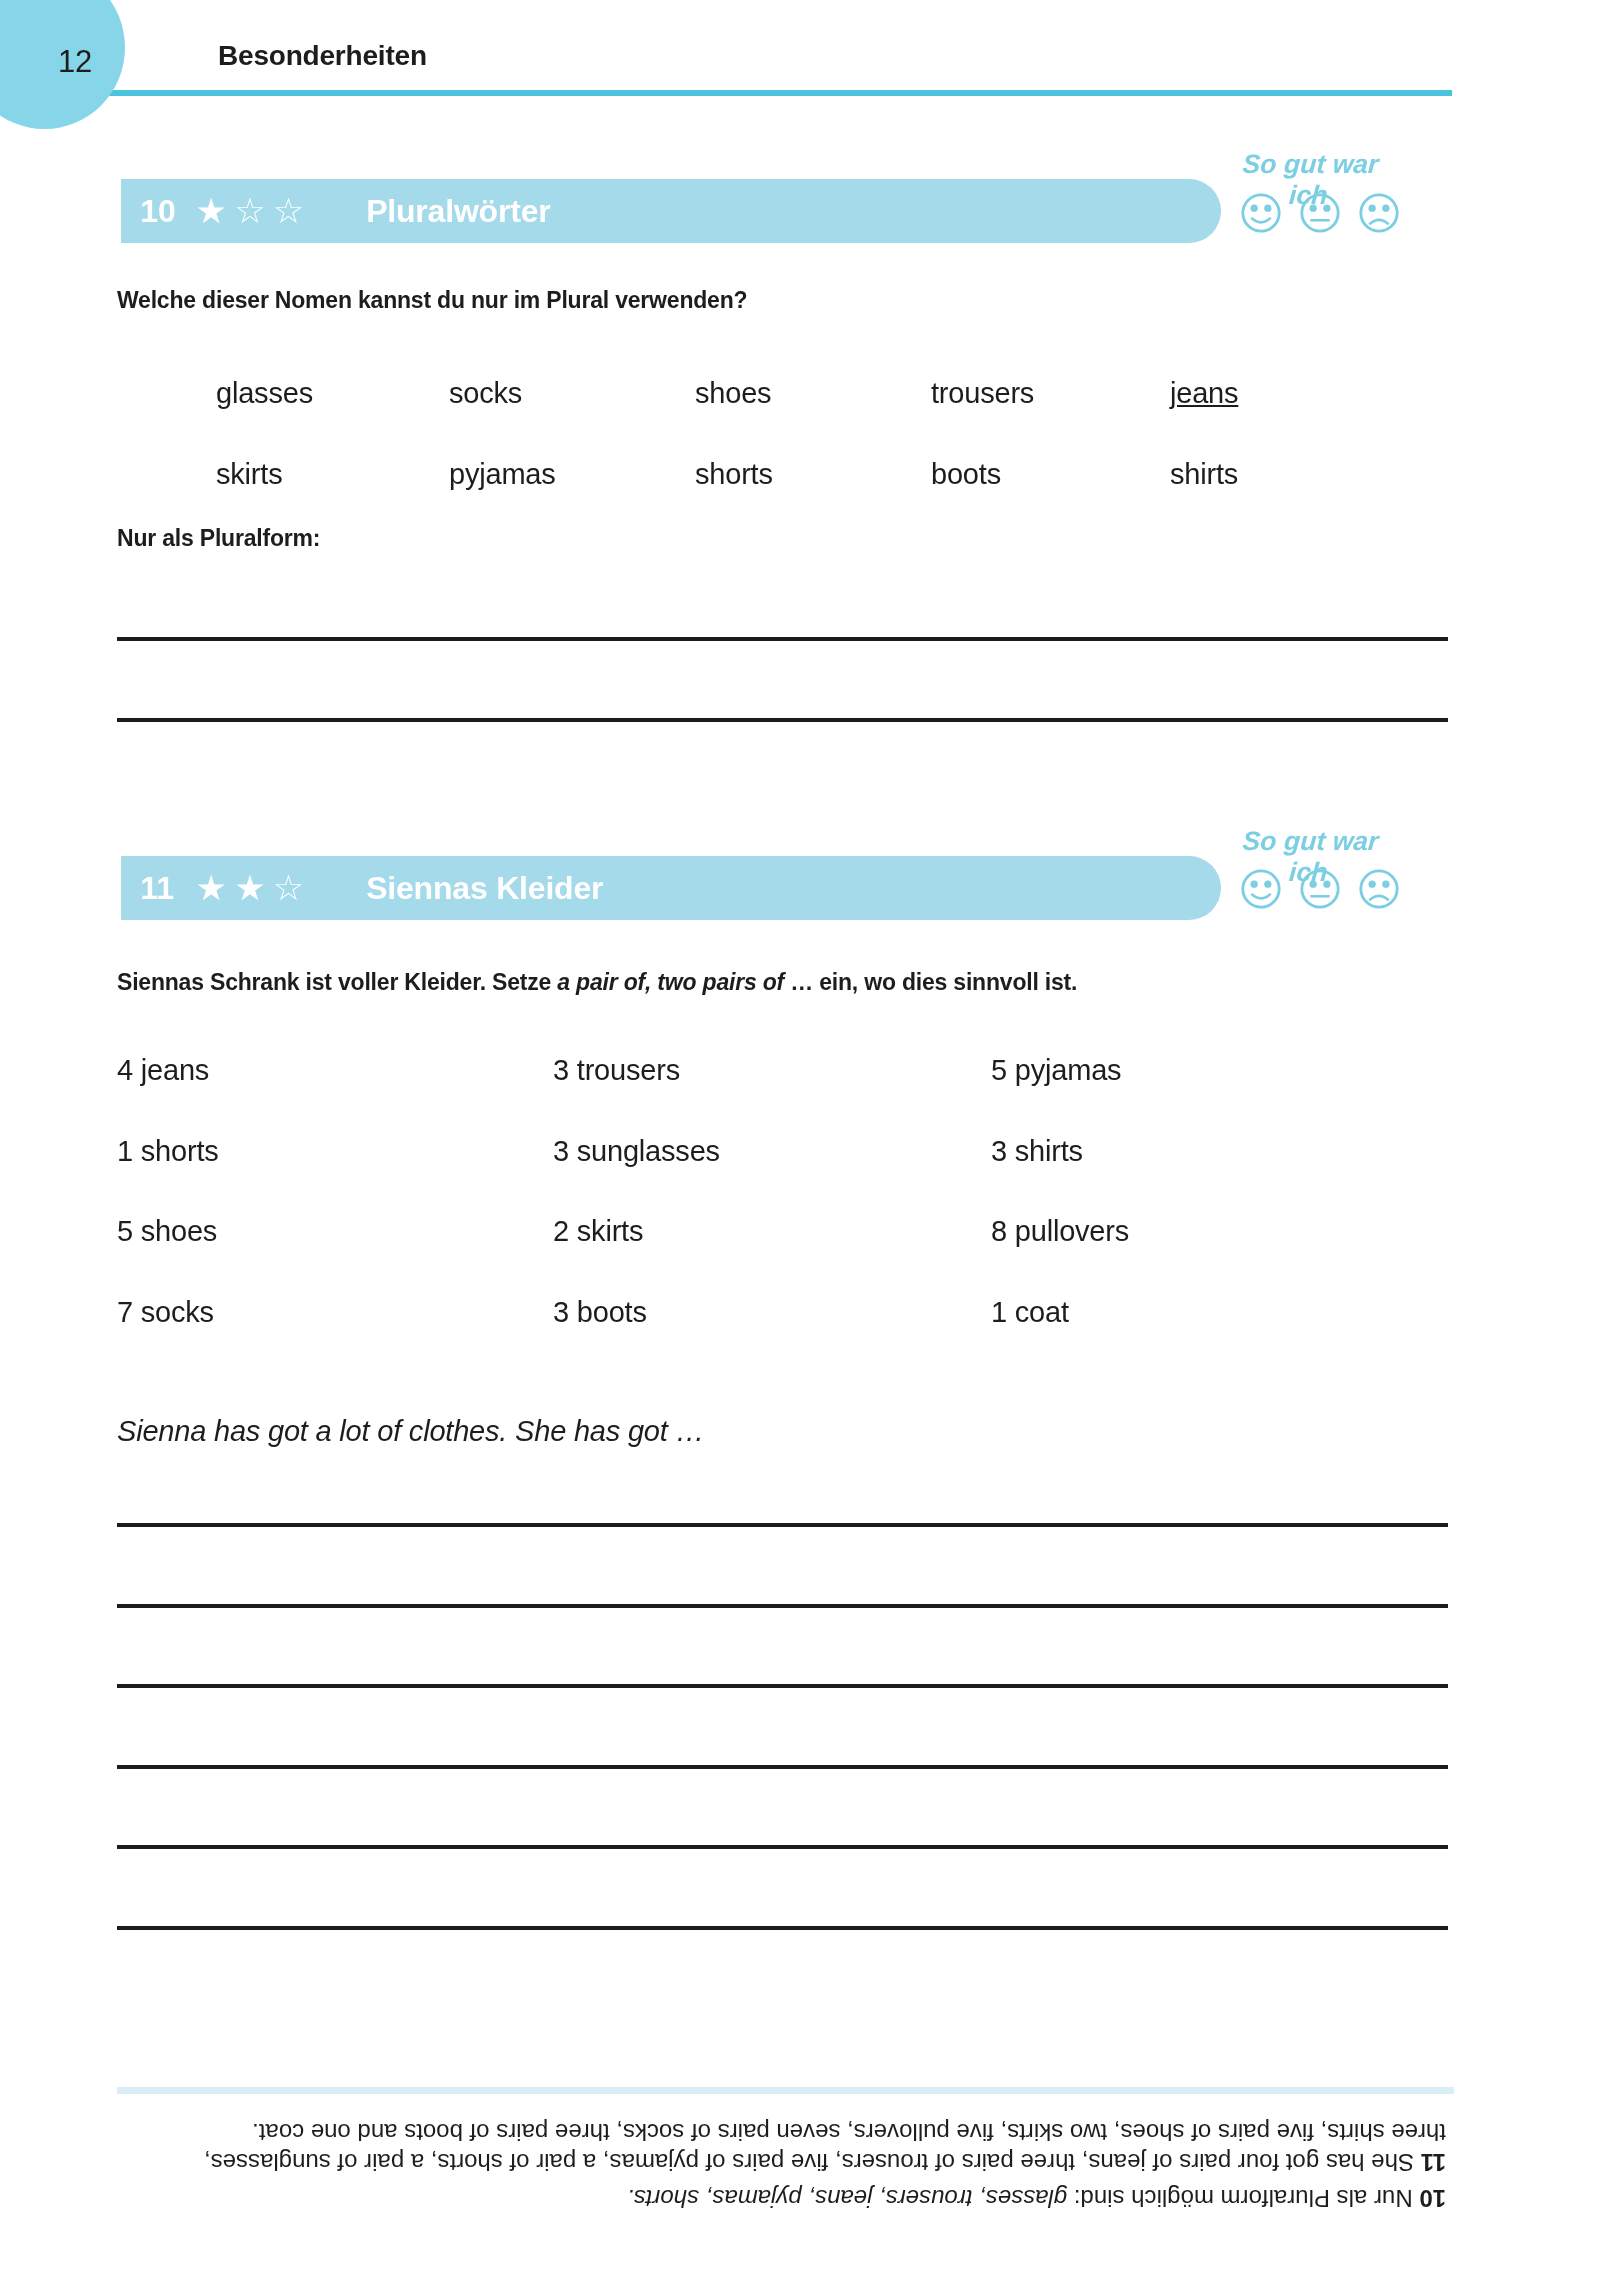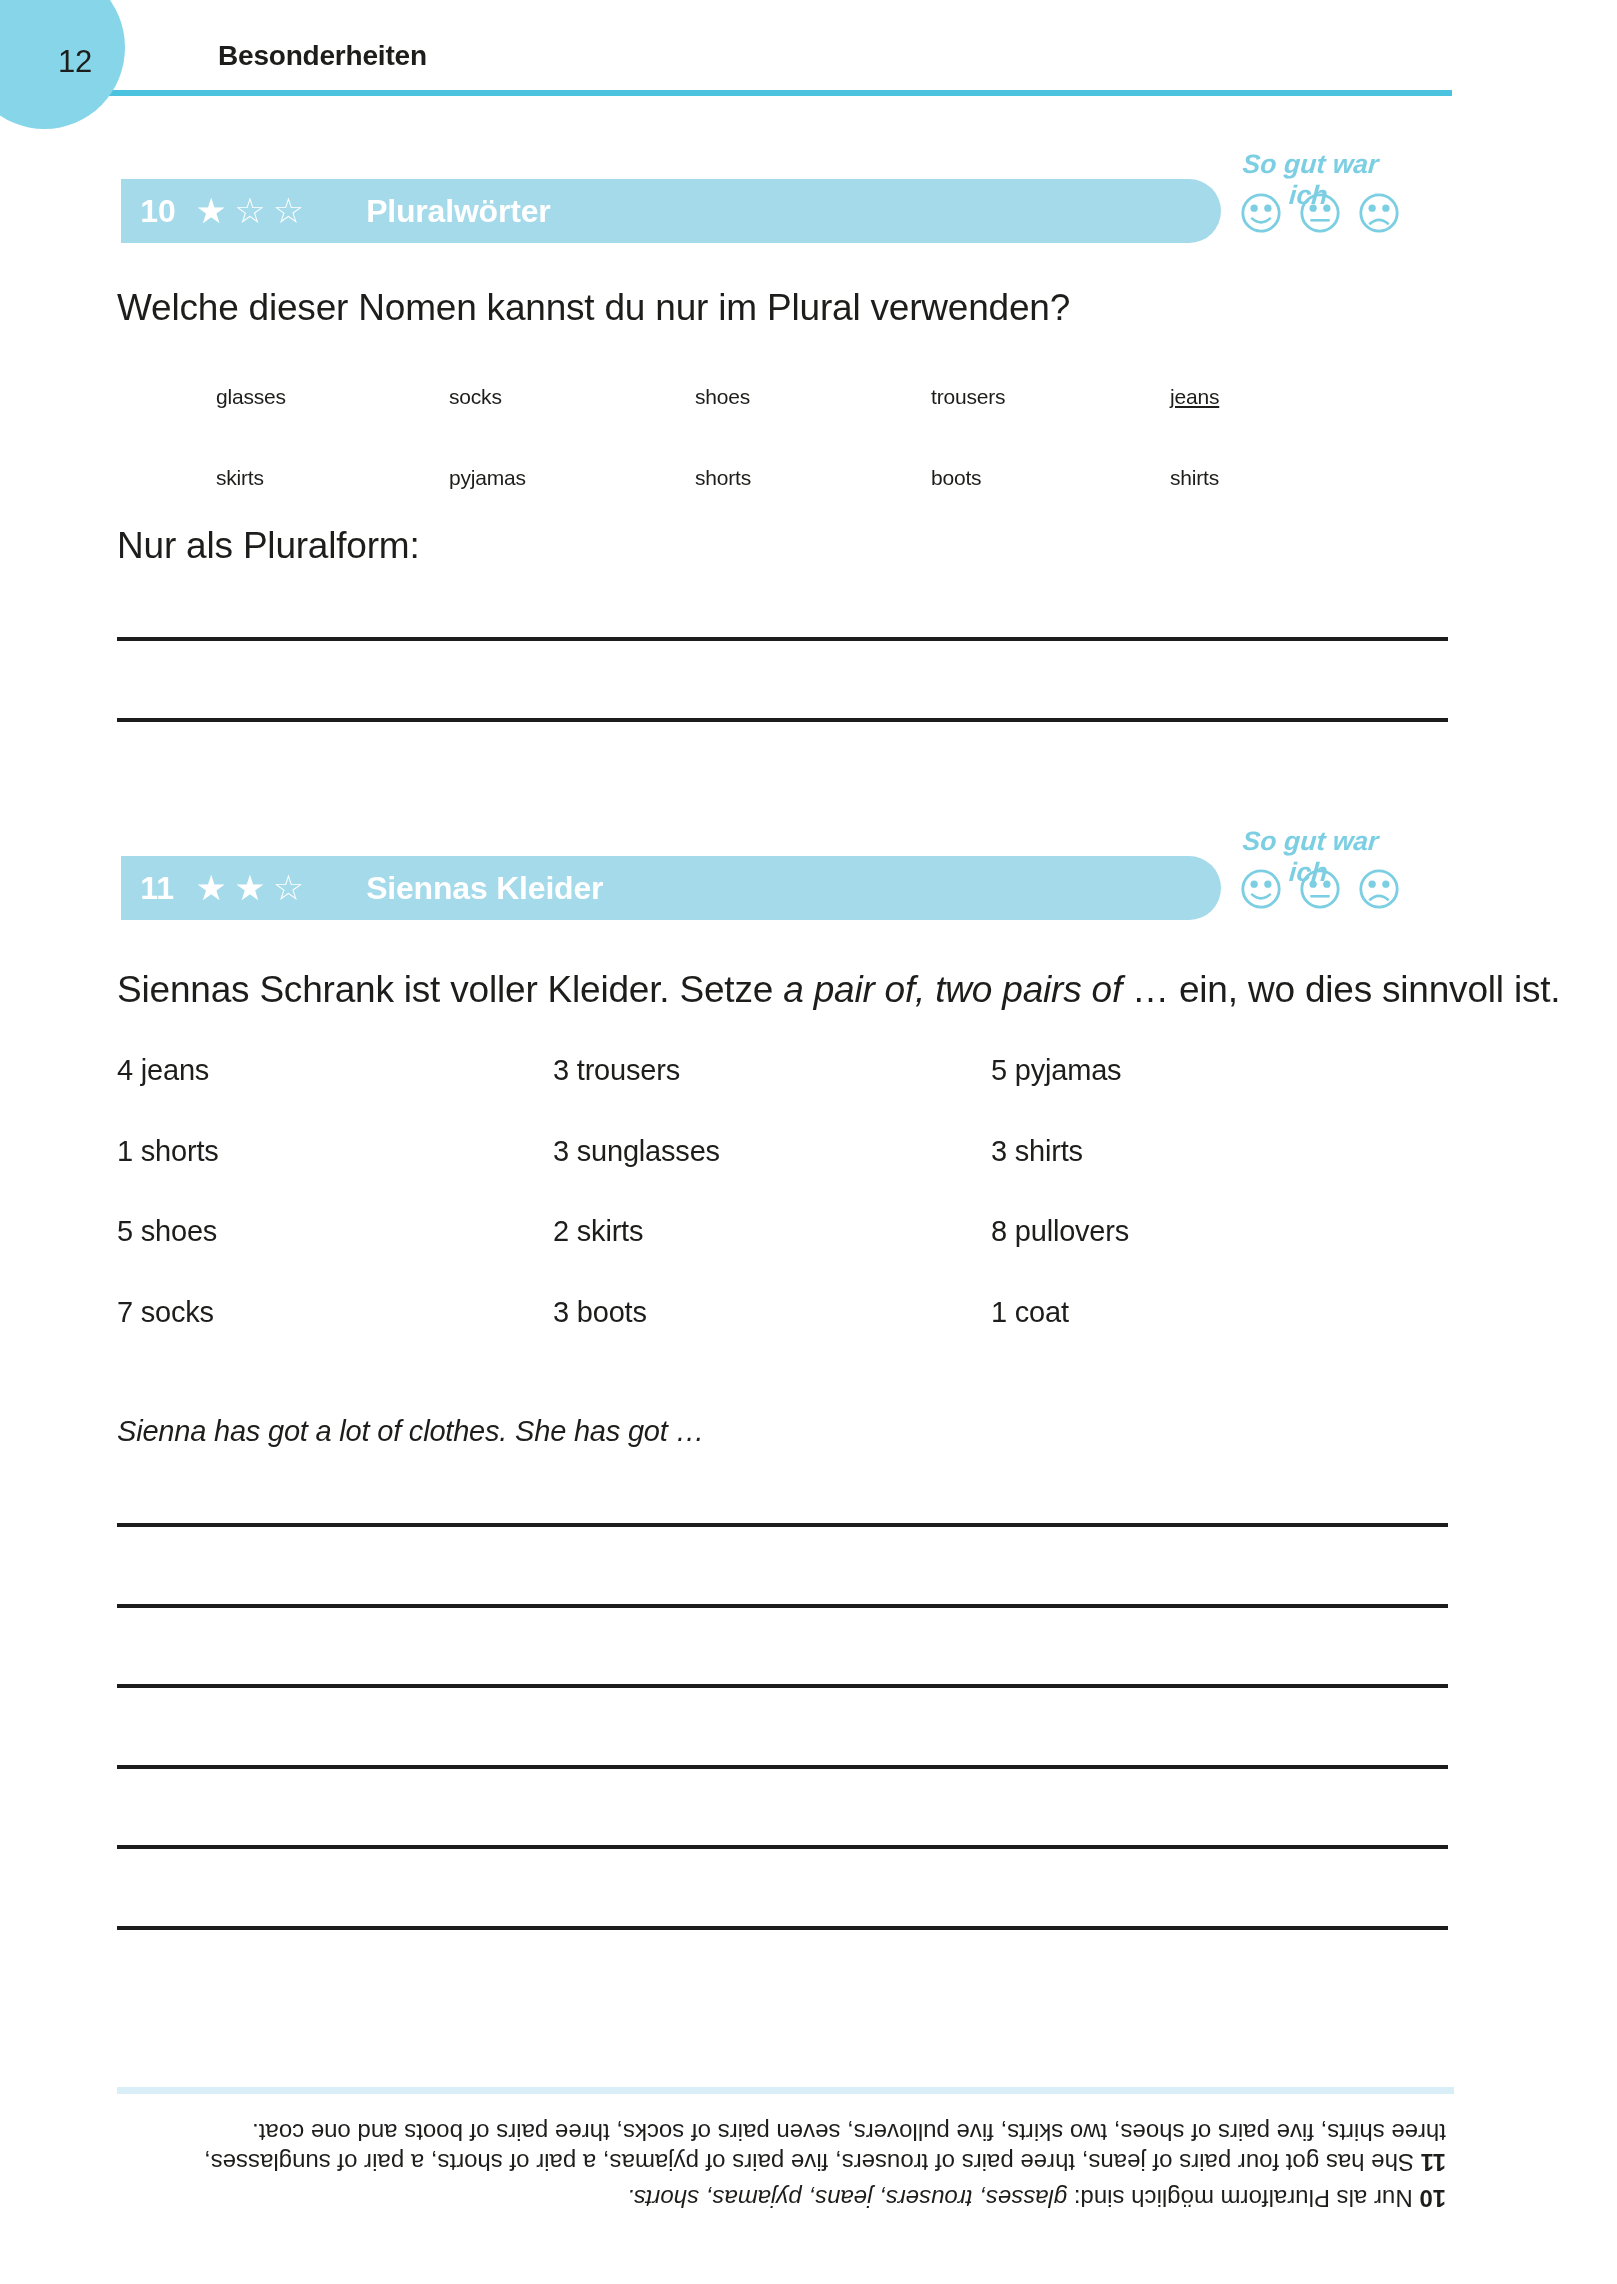--- a/index.html
+++ b/index.html
@@ -19,24 +19,24 @@
     border-radius:0 32px 32px 0;color:#ffffff;display:flex;align-items:center;}
   .ex-num{font-size:32px;font-weight:bold;margin-left:19.3px;width:52px;}
   .ex-stars{font-family:"DejaVu Sans",sans-serif;font-size:35px;letter-spacing:7.3px;margin-left:3.2px;width:161px;}
   .ex-title{font-size:32px;font-weight:bold;margin-left:9.7px;}
   
   .rating-label{position:absolute;left:1225px;width:169px;text-align:center;
     font-size:26.6px;font-style:italic;color:#7ccee3;transform:skewX(-4deg);font-weight:bold;letter-spacing:0;}
   .smiley-row{position:absolute;left:1240px;display:flex;gap:17px;}
   .smiley-row svg{display:block;}
   
-  .q-bold{position:absolute;left:117px;font-size:37px;font-weight:normal;}
+  .q-bold{position:absolute;left:117px;font-size:23px;font-weight:bold;}
   .plain{position:absolute;left:117px;font-size:29px;}
   .word-row{position:absolute;left:117px;height:37px;}
-  .word-row span{position:absolute;top:16px;font-size:21px;white-space:nowrap;}
+  .word-row span{position:absolute;top:8px;font-size:29px;white-space:nowrap;}
   .items-grid{position:absolute;left:117px;top:1054px;}
   .items-grid span{position:absolute;font-size:29px;white-space:nowrap;}
   .lines-block{position:absolute;left:117px;}
   .answer-line{position:absolute;left:0;width:1331px;height:4px;background:#1c1c1c;}
   .divider-band{position:absolute;left:117px;top:2087px;width:1337px;height:7.3px;background:#d9eef7;}
   
   .answers{position:absolute;left:169px;top:2112px;width:1277px;transform:rotate(180deg);
     font-size:24px;line-height:30px;letter-spacing:0;}
   .answers p{margin:0 0 5.6px 0;}
   .answers b{font-weight:bold;}

